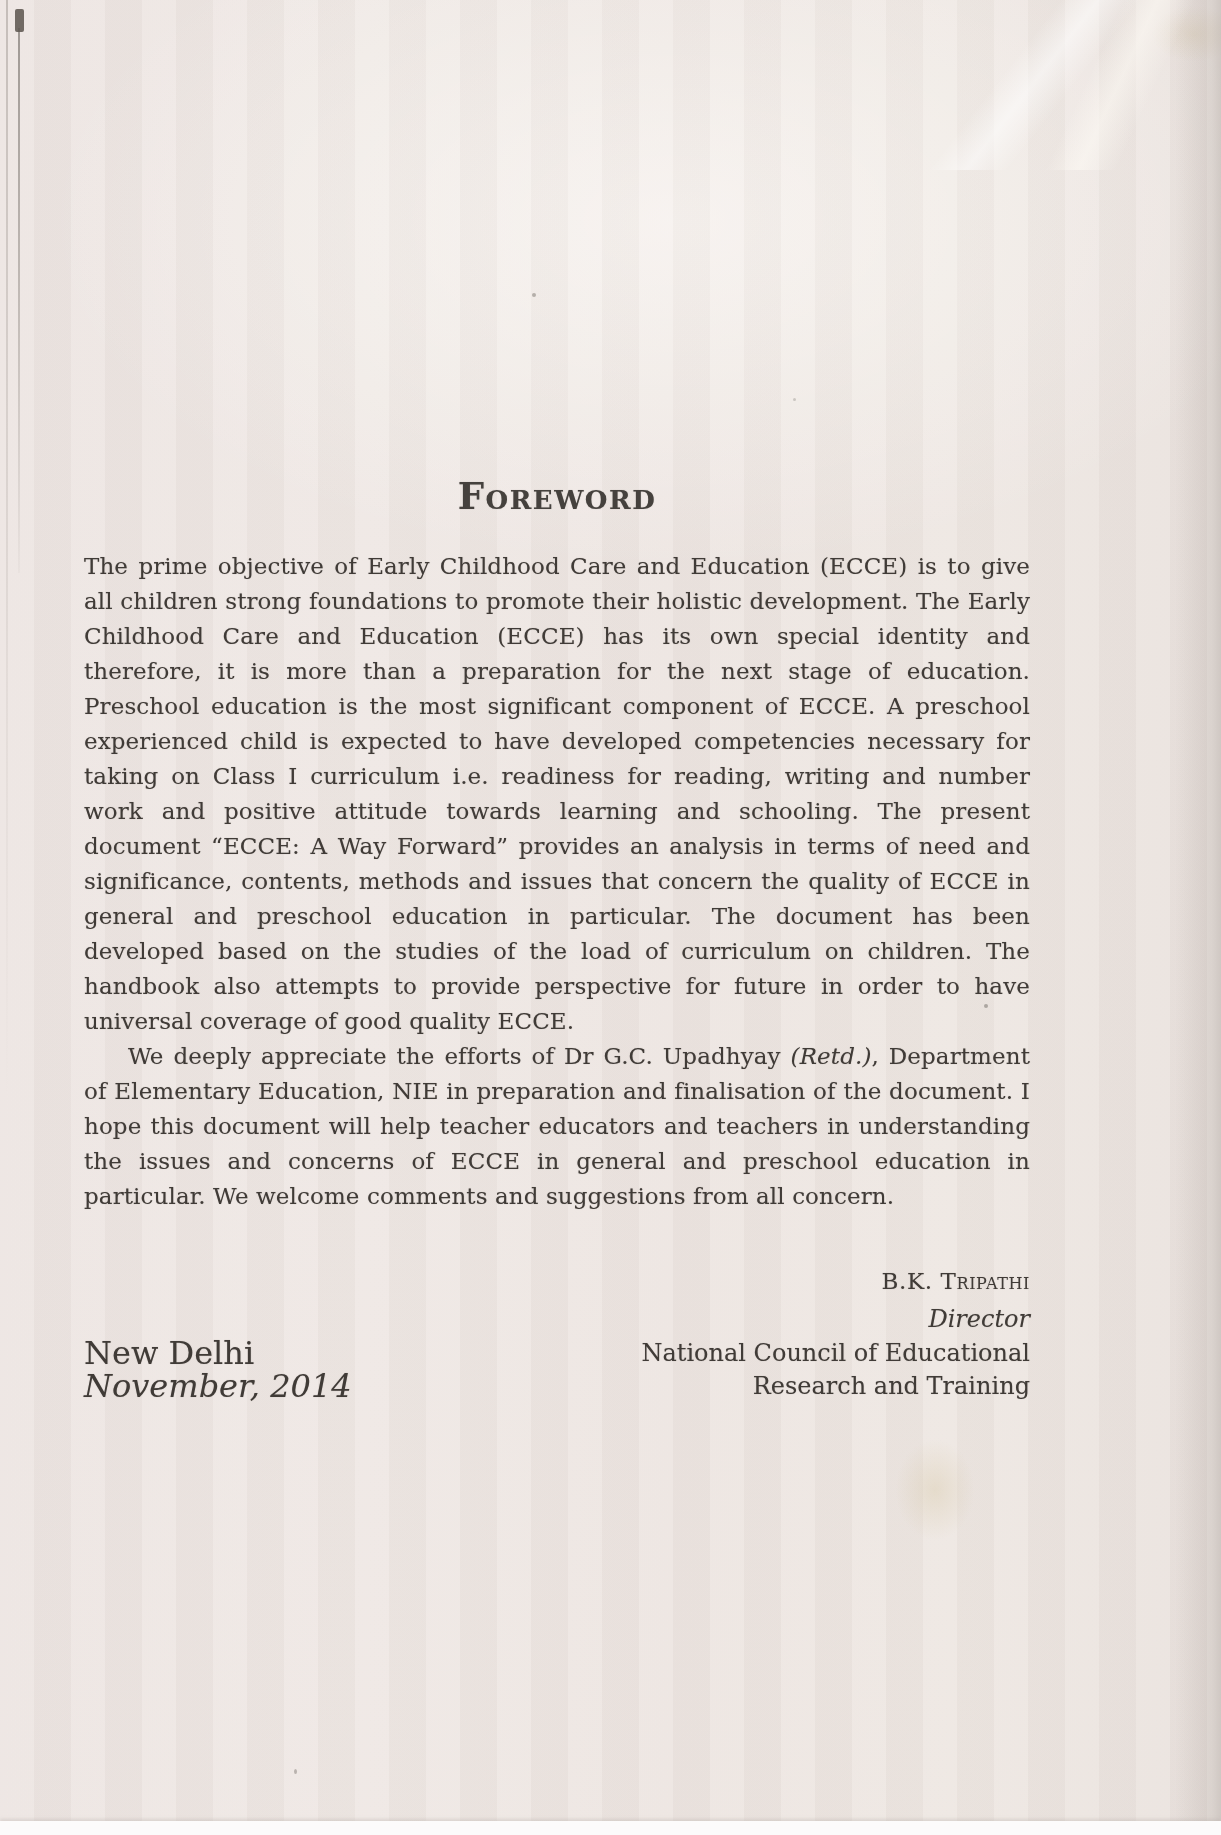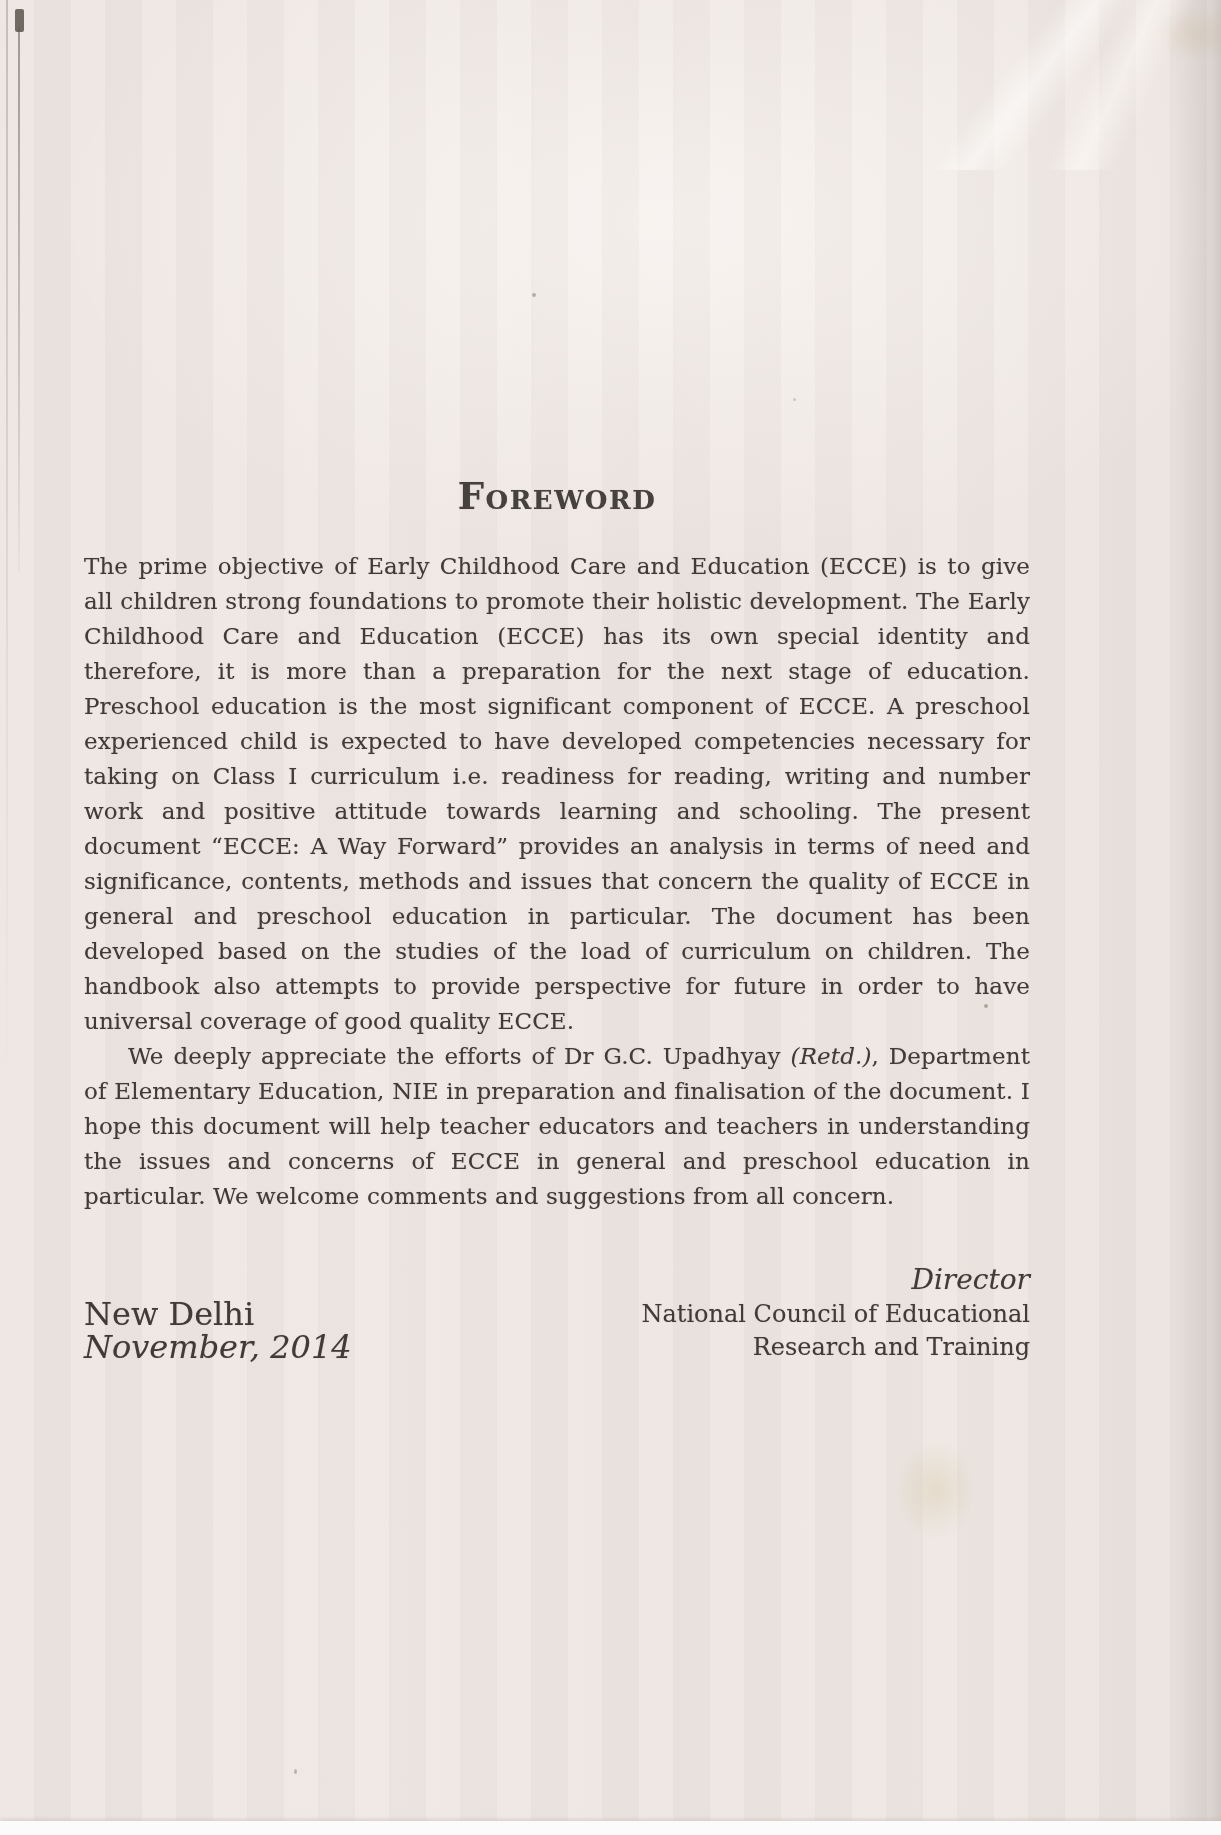--- a/index.html
+++ b/index.html
@@ -103,21 +103,21 @@
   .sig { margin-top: 52px; font-size: 23px; }
   .sig-name {
     text-align: right;
     font-variant: small-caps;
     letter-spacing: 0.6px;
     line-height: 30px;
   }
   .sig-role {
     text-align: right;
     font-style: italic;
-    font-size: 28px;
+    font-size: 24px;
     margin-top: 9px;
     line-height: 28px;
   }
   .bottom-row {
     display: flex;
     justify-content: space-between;
     align-items: flex-start;
     margin-top: 4px;
   }
   .dateline { text-align: left; font-size: 32px; line-height: 33px; }
@@ -143,20 +143,21 @@
 
   <div class="content">
 
     <h1 class="title">Foreword</h1>
 
     <p class="para p1"><span>The prime objective of Early Childhood Care and Education (ECCE) is to give all children strong foundations to promote their holistic development. The Early Childhood Care and Education (ECCE) has its own special identity and therefore, it is more than a preparation for the next stage of education. Preschool education is the most significant component of ECCE. A preschool experienced child is expected to have developed competencies necessary for taking on Class I curriculum i.e. readiness for reading, writing and number work and positive attitude towards learning and schooling. The present document “ECCE: A Way Forward” provides an analysis in terms of need and significance, contents, methods and issues that concern the quality of ECCE in general and preschool education in particular. The document has been developed based on the studies of the load of curriculum on children. The handbook also attempts to provide perspective for future in order to have universal coverage of good quality ECCE.</span></p>
 
     <p class="para p2"><span>We deeply appreciate the efforts of Dr G.C. Upadhyay </span><span class="ital">(Retd.)</span><span>, Department of Elementary Education, NIE in preparation and finalisation of the document. I hope this document will help teacher educators and teachers in understanding the issues and concerns of ECCE in general and preschool education in particular. We welcome comments and suggestions from all concern.</span></p>
 
     <div class="sig">
+      <div class="sig-name">B.K. Tripathi</div>
       <div class="sig-role">Director</div>
 
       <div class="bottom-row">
         <div class="dateline">
           <div>New Delhi</div>
           <div class="ital">November, 2014</div>
         </div>
         <div class="org">
           <div>National Council of Educational</div>
           <div>Research and Training</div>

